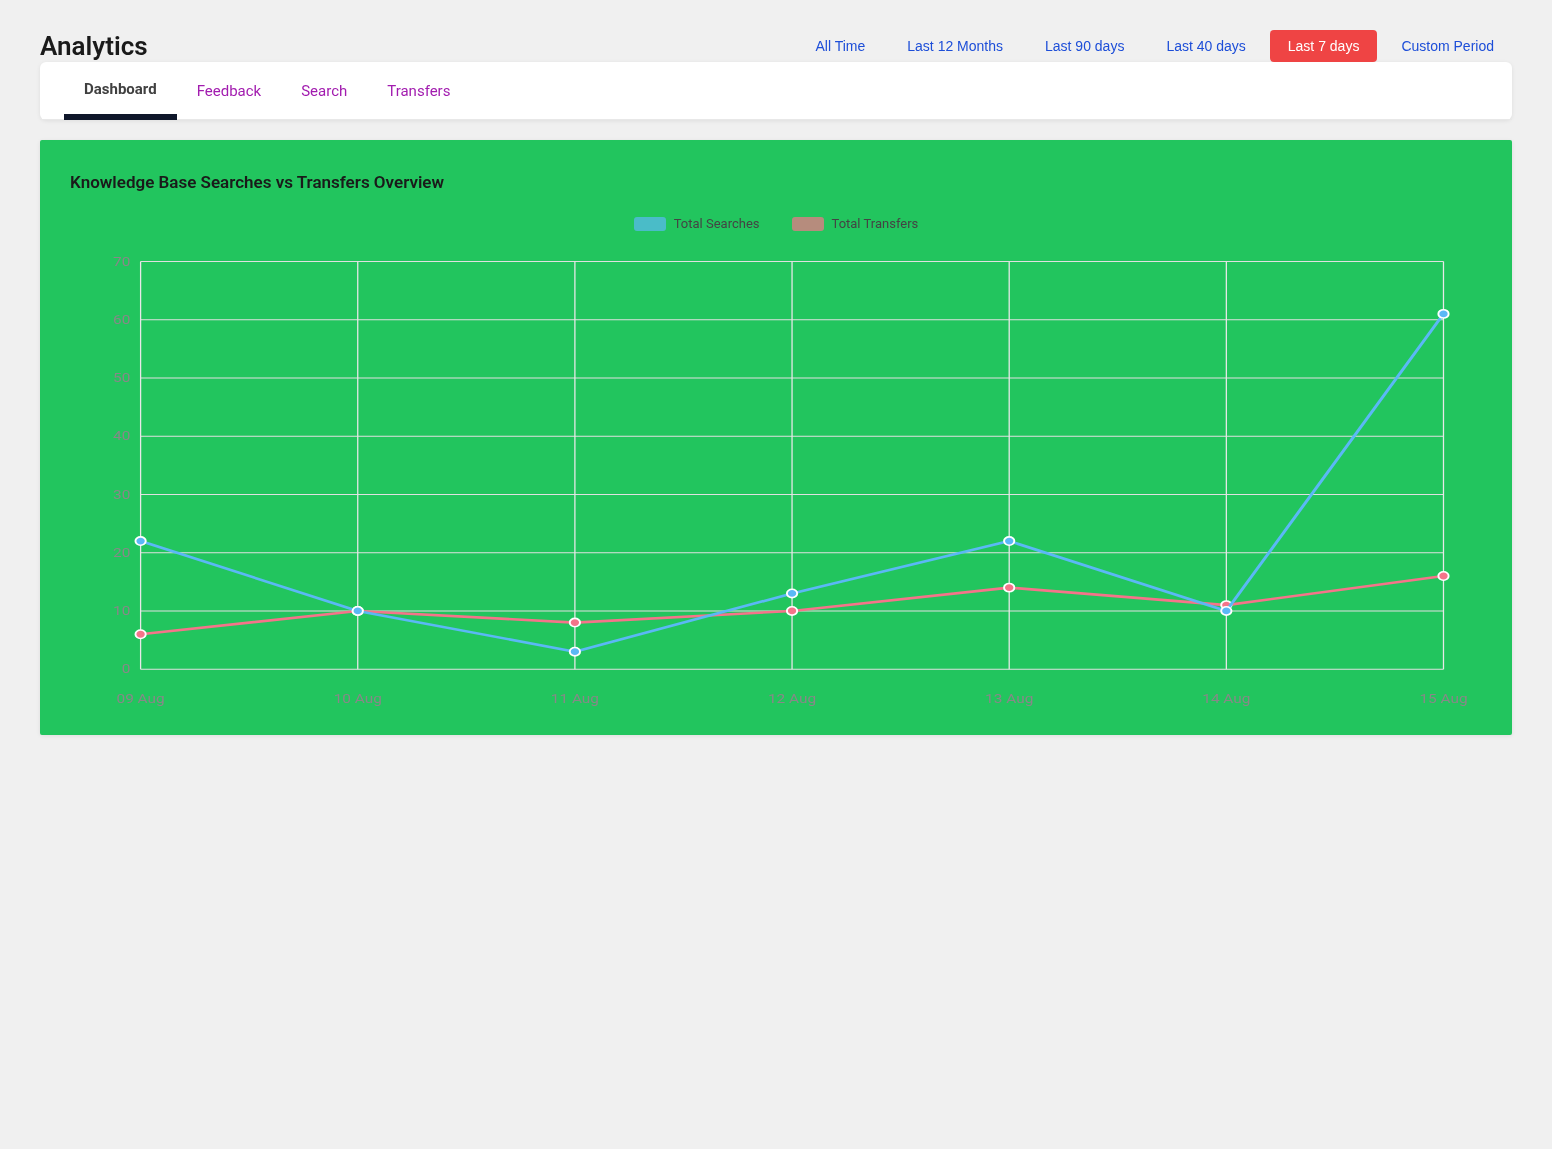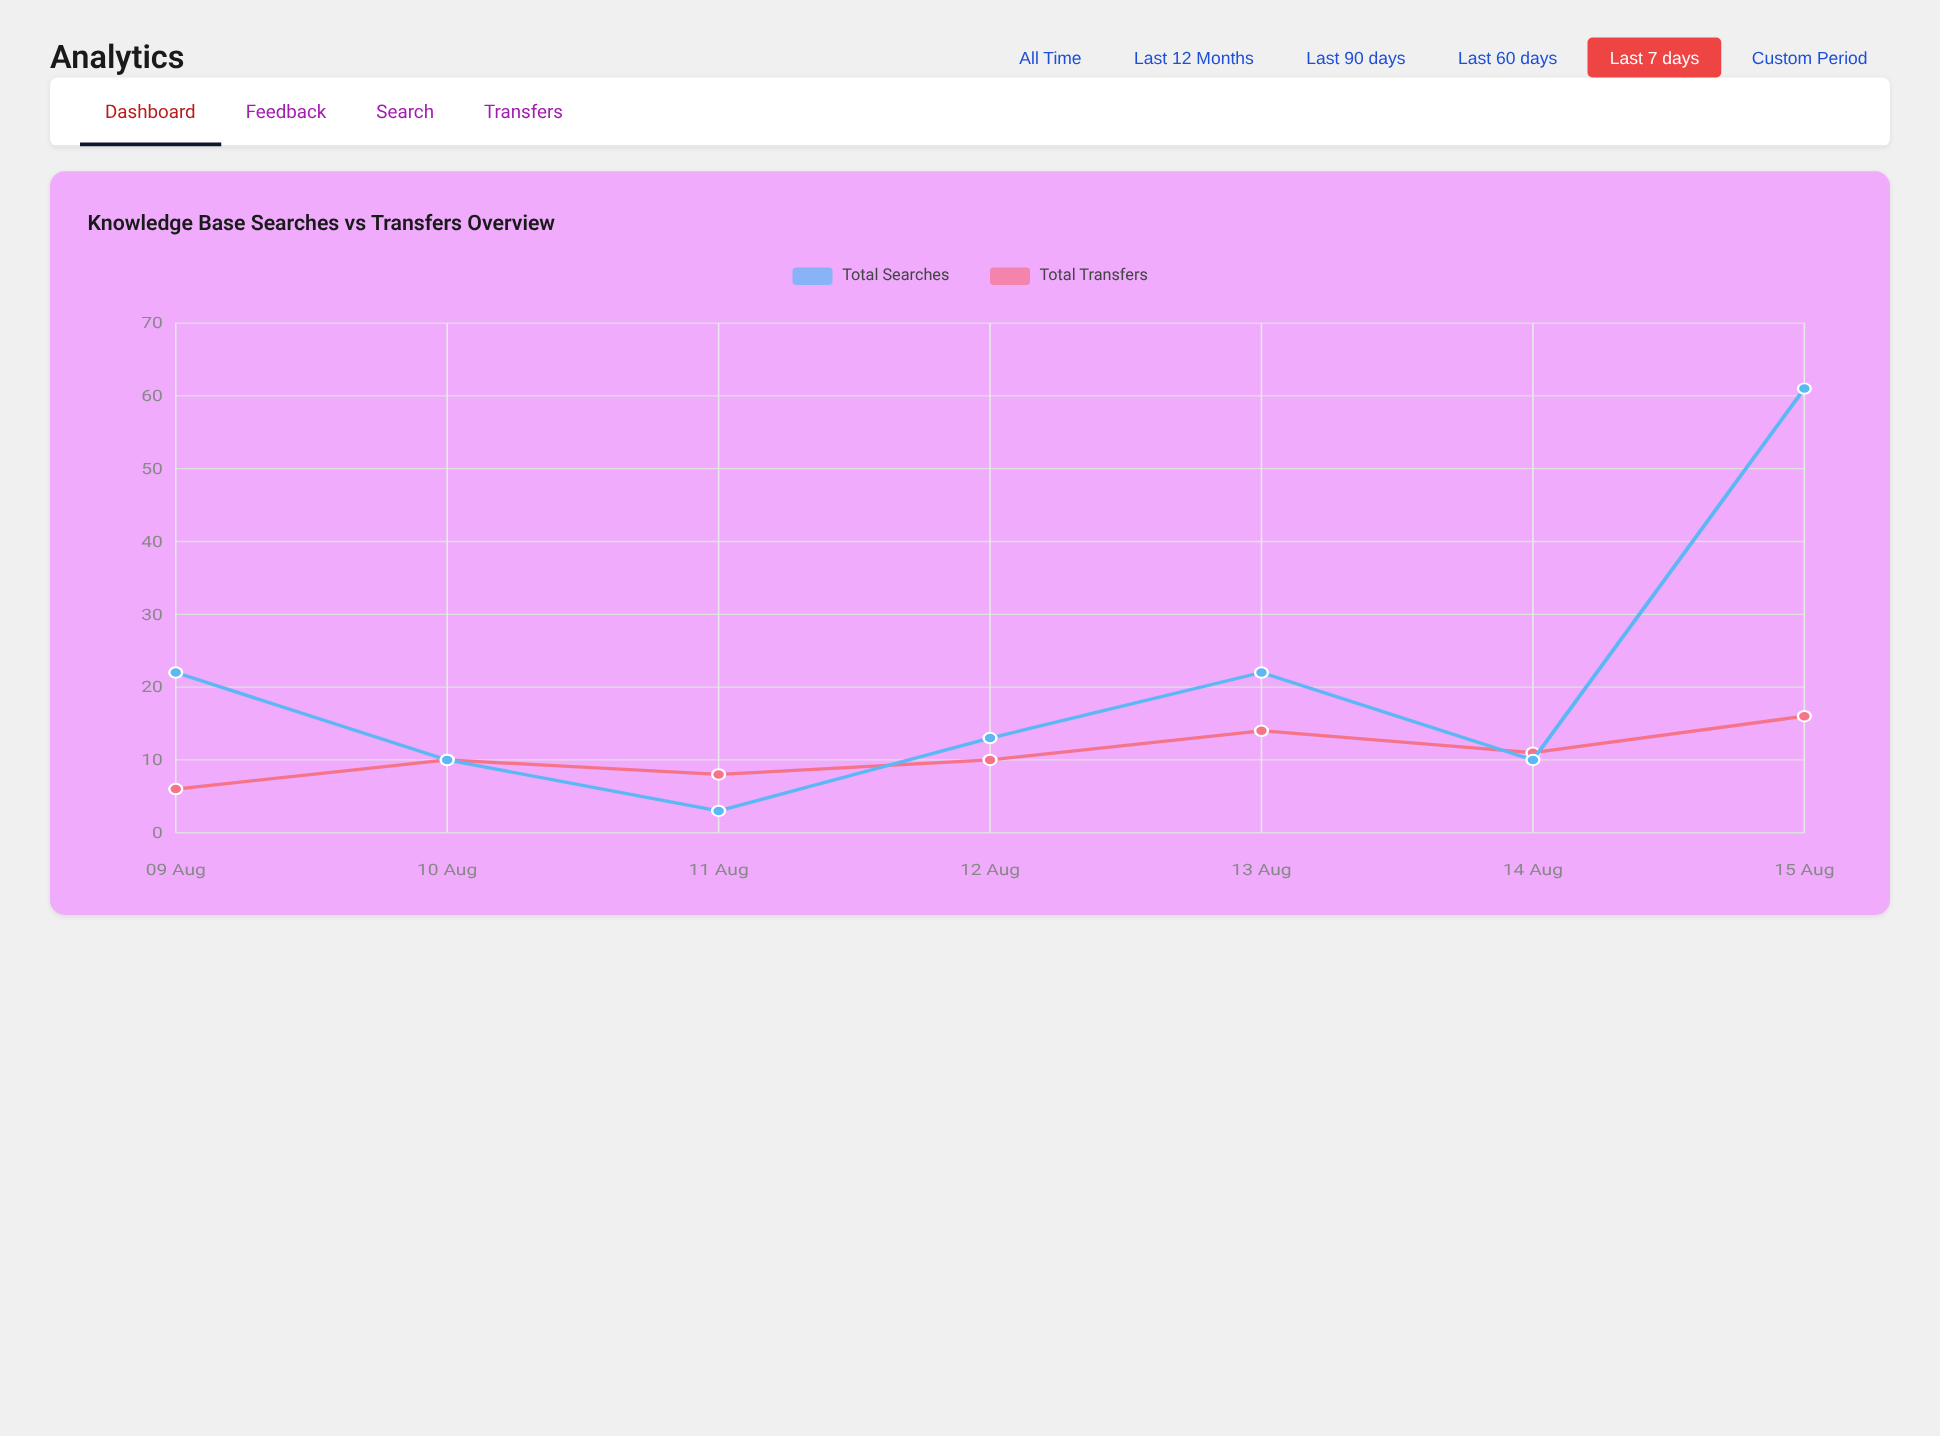--- a/index.html
+++ b/index.html
@@ -52,28 +52,28 @@
     }
     .tab {
       padding: 18px 20px 16px;
       font-size: 15px;
       color: #a21caf;
       cursor: pointer;
       border-bottom: 3px solid transparent;
       margin-bottom: -1px;
     }
     .tab.active {
-      color: #b91c1c;
-      border-bottom: 3px solid #0f172a;
-      font-weight: 400;
+      color: #404040;
+      border-bottom: 6px solid #0f172a;
+      font-weight: 700;
     }
     .chart-card {
       padding: 32px 30px 24px;
-      background: #f0abfc;
-      border-radius: 12px;
+      background: #22c55e;
+      border-radius: 2px;
       box-shadow: 0 1px 4px rgba(0,0,0,0.08);
     }
     .chart-title {
       font-size: 17px;
       font-weight: 600;
       color: #1a1a1a;
       margin-bottom: 24px;
     }
     .chart-legend {
       display: flex;
@@ -107,21 +107,21 @@
   </style>
 </head>
 <body>
 
 <div class="header">
   <h1 class="page-title">Analytics</h1>
   <div class="time-filters">
     <button class="time-btn">All Time</button>
     <button class="time-btn">Last 12 Months</button>
     <button class="time-btn">Last 90 days</button>
-    <button class="time-btn">Last 60 days</button>
+    <button class="time-btn">Last 40 days</button>
     <button class="time-btn active">Last 7 days</button>
     <button class="time-btn">Custom Period</button>
   </div>
 </div>
 
 <div class="card">
   <div class="tabs-bar">
     <div class="tab active">Dashboard</div>
     <div class="tab">Feedback</div>
     <div class="tab">Search</div>

